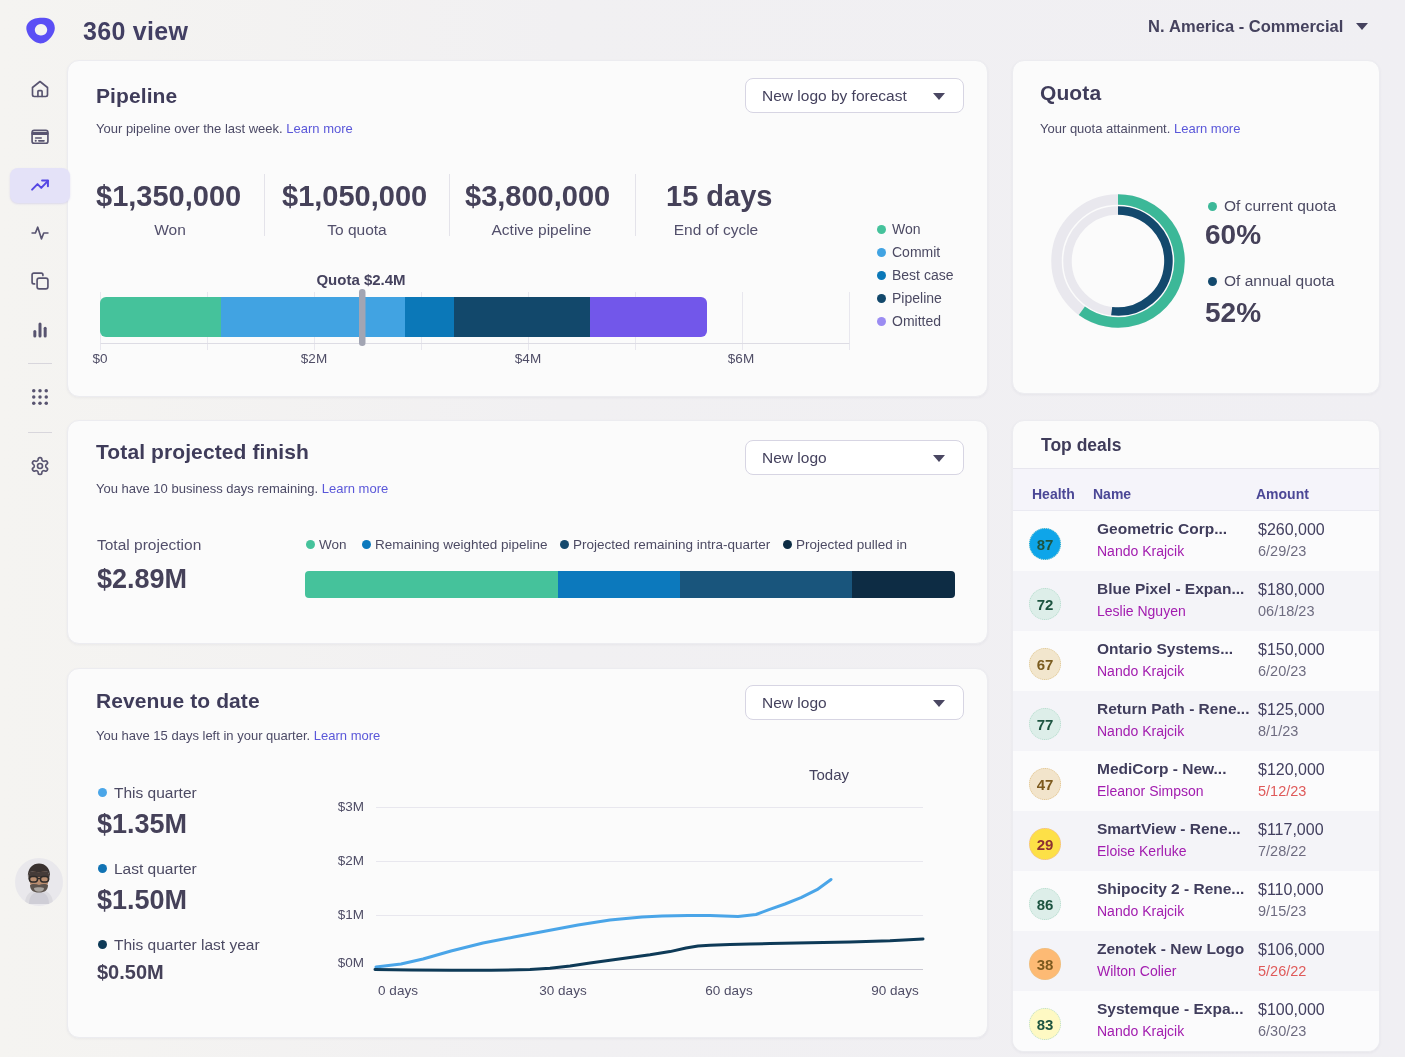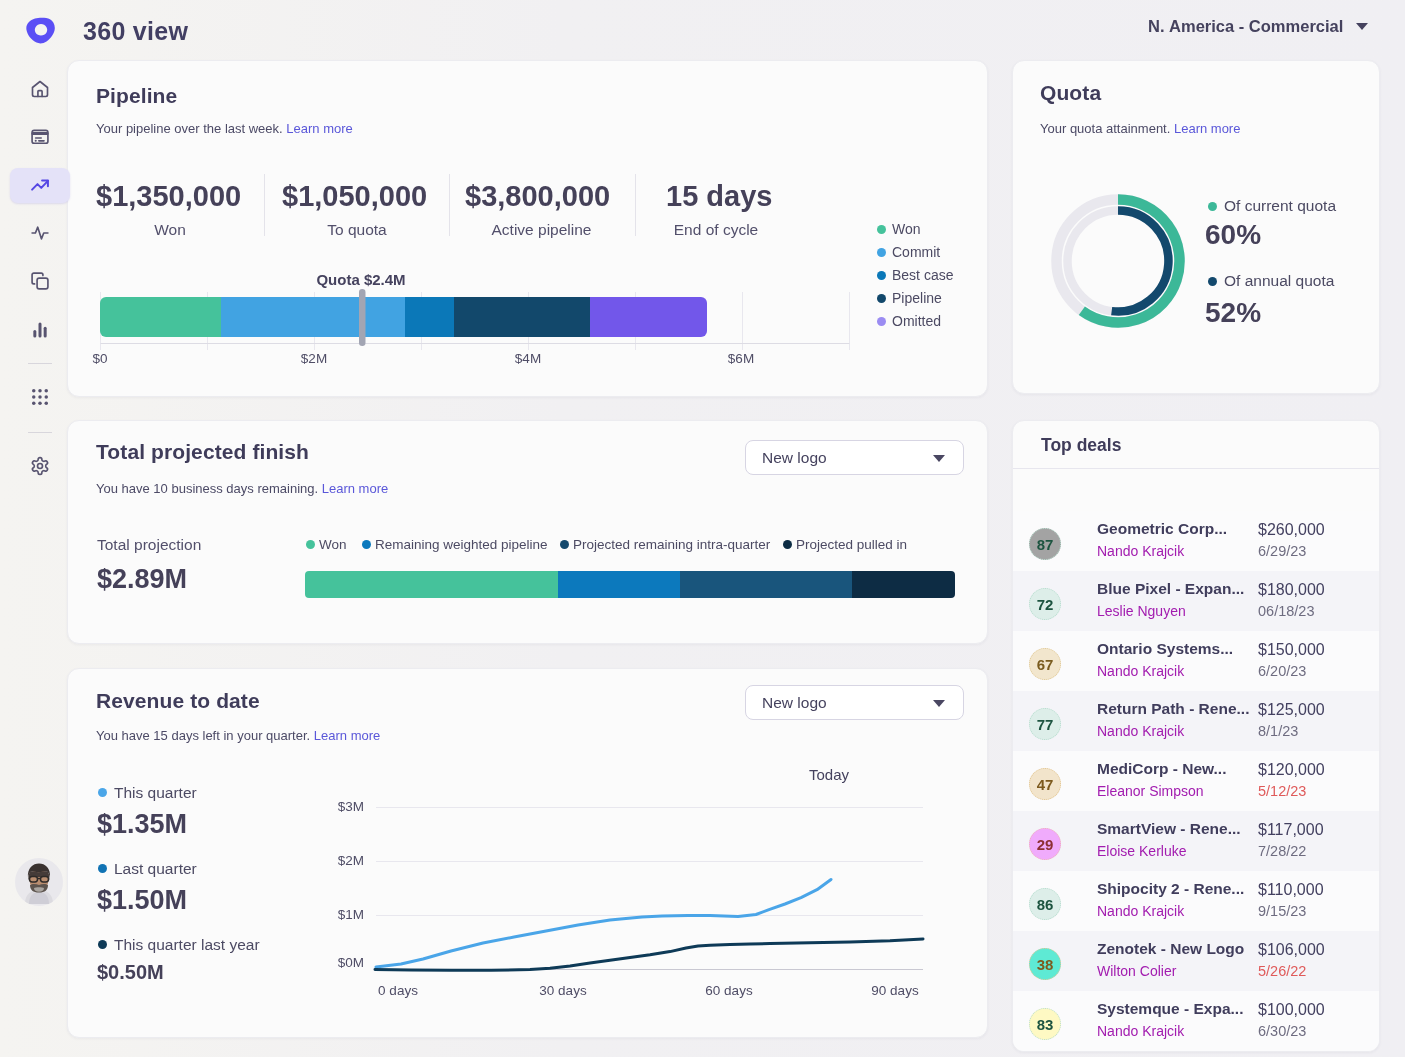--- a/index.html
+++ b/index.html
@@ -107,20 +107,21 @@
     <path d="M15 27 C17 25.5 21 25.5 24 27 C27 25.5 31 25.5 33 27 C33 32 30 34.5 24 34.5 C18 34.5 15 32 15 27 Z" fill="#5d544e"></path>
     <path d="M19 30 C20.5 29 27.5 29 29 30 C29 32.5 27 33.8 24 33.8 C21 33.8 19 32.5 19 30 Z" fill="#a9a49f"></path>
     <rect x="14.5" y="18.5" width="8" height="5.4" rx="2.6" fill="none" stroke="#2e2a28" stroke-width="1.5"></rect>
     <rect x="25.5" y="18.5" width="8" height="5.4" rx="2.6" fill="none" stroke="#2e2a28" stroke-width="1.5"></rect>
     <path d="M22.5 20.5 h3" stroke="#2e2a28" stroke-width="1.3"></path>
   </g>
 </svg>
 
 <div class="card" style="left:67px;top:60px;width:921px;height:337px;">
   <div class="abs ttl" style="left:28px;top:23px;">Pipeline</div>
+  <div class="dd" style="left:677px;top:17px;">New logo by forecast<span class="tri"></span></div>
   <div class="abs sub" style="left:28px;top:60px;">Your pipeline over the last week.&nbsp;<span class="link">Learn more</span></div>
 
   <div class="abs big" style="left:28px;top:119px;font-size:29px;">$1,350,000</div>
   <div class="abs lbl" style="left:28px;top:160px;width:148px;text-align:center;">Won</div>
   <div class="abs" style="left:196px;top:113px;width:1px;height:62px;background:#e4e3ea;"></div>
   <div class="abs big" style="left:214px;top:119px;font-size:29px;">$1,050,000</div>
   <div class="abs lbl" style="left:214px;top:160px;width:150px;text-align:center;">To quota</div>
   <div class="abs" style="left:381px;top:113px;width:1px;height:62px;background:#e4e3ea;"></div>
   <div class="abs big" style="left:397px;top:119px;font-size:29px;">$3,800,000</div>
   <div class="abs lbl" style="left:397px;top:160px;width:153px;text-align:center;">Active pipeline</div>
@@ -242,22 +243,27 @@
   <div class="abs" style="left:211px;top:136px;font-size:15.5px;color:#4c4a63;">Of current quota</div>
   <div class="abs big" style="left:192px;top:158px;font-size:28px;">60%</div>
   <div class="dotA" style="left:195px;top:216px;background:#13496d;"></div>
   <div class="abs" style="left:211px;top:211px;font-size:15.5px;color:#4c4a63;">Of annual quota</div>
   <div class="abs big" style="left:192px;top:236px;font-size:28px;">52%</div>
 </div>
 
 <div class="card" style="left:1012px;top:420px;width:368px;height:632px;overflow:hidden;">
   <div class="abs" style="left:28px;top:14px;font-size:17.5px;font-weight:700;color:#3f3c5a;">Top deals</div>
   <div class="abs" style="left:0;top:47px;width:368px;height:1px;background:#e7e6ee;"></div>
+  <div class="abs" style="left:0;top:48px;width:368px;height:42px;background:#f5f4fa;border-bottom:1px solid #eaeaf2;">
+    <span class="abs" style="left:19px;top:17px;font-size:14px;font-weight:700;color:#4b4796;">Health</span>
+    <span class="abs" style="left:80px;top:17px;font-size:14px;font-weight:700;color:#4b4796;">Name</span>
+    <span class="abs" style="left:243px;top:17px;font-size:14px;font-weight:700;color:#4b4796;">Amount</span>
+  </div>
   <div class="row" style="top:90px;background:#fbfbfc;">
-    <span class="hc" style="background:#a3a3a3;color:#1d5440;border-color:#b5dccd;">87</span>
+    <span class="hc" style="background:#0ea5e9;color:#1d5440;border-color:#b5dccd;">87</span>
     <span class="nm">Geometric Corp...</span>
       <span class="ps">Nando Krajcik</span>
     <span class="am">$260,000</span>
       <span class="dt">6/29/23</span>
   </div>
   <div class="row" style="top:150px;background:#f4f4f8;">
     <span class="hc" style="background:#ddeee9;color:#1d5440;border-color:#b5dccd;">72</span>
     <span class="nm">Blue Pixel - Expan...</span>
       <span class="ps">Leslie Nguyen</span>
     <span class="am">$180,000</span>
@@ -278,35 +284,35 @@
       <span class="dt">8/1/23</span>
   </div>
   <div class="row" style="top:330px;background:#fbfbfc;">
     <span class="hc" style="background:#f2e4cb;color:#7d5a1e;border-color:#e2c48e;">47</span>
     <span class="nm">MediCorp - New...</span>
       <span class="ps">Eleanor Simpson</span>
     <span class="am">$120,000</span>
       <span class="dt" style="color:#df5a5a;">5/12/23</span>
   </div>
   <div class="row" style="top:390px;background:#f4f4f8;">
-    <span class="hc" style="background:#f0abfc;color:#8c2f33;border-color:#efb3b3;">29</span>
+    <span class="hc" style="background:#fde047;color:#8c2f33;border-color:#efb3b3;">29</span>
     <span class="nm">SmartView - Rene...</span>
       <span class="ps">Eloise Kerluke</span>
     <span class="am">$117,000</span>
       <span class="dt">7/28/22</span>
   </div>
   <div class="row" style="top:450px;background:#fbfbfc;">
     <span class="hc" style="background:#ddeee9;color:#1d5440;border-color:#b5dccd;">86</span>
     <span class="nm">Shipocity 2 - Rene...</span>
       <span class="ps">Nando Krajcik</span>
     <span class="am">$110,000</span>
       <span class="dt">9/15/23</span>
   </div>
   <div class="row" style="top:510px;background:#f4f4f8;">
-    <span class="hc" style="background:#5eead4;color:#7d5a1e;border-color:#e2c48e;">38</span>
+    <span class="hc" style="background:#fdba74;color:#7d5a1e;border-color:#e2c48e;">38</span>
     <span class="nm">Zenotek - New Logo</span>
       <span class="ps">Wilton Colier</span>
     <span class="am">$106,000</span>
       <span class="dt" style="color:#df5a5a;">5/26/22</span>
   </div>
   <div class="row" style="top:570px;background:#fbfbfc;">
     <span class="hc" style="background:#fef9c3;color:#1d5440;border-color:#b5dccd;">83</span>
     <span class="nm">Systemque - Expa...</span>
       <span class="ps">Nando Krajcik</span>
     <span class="am">$100,000</span>

